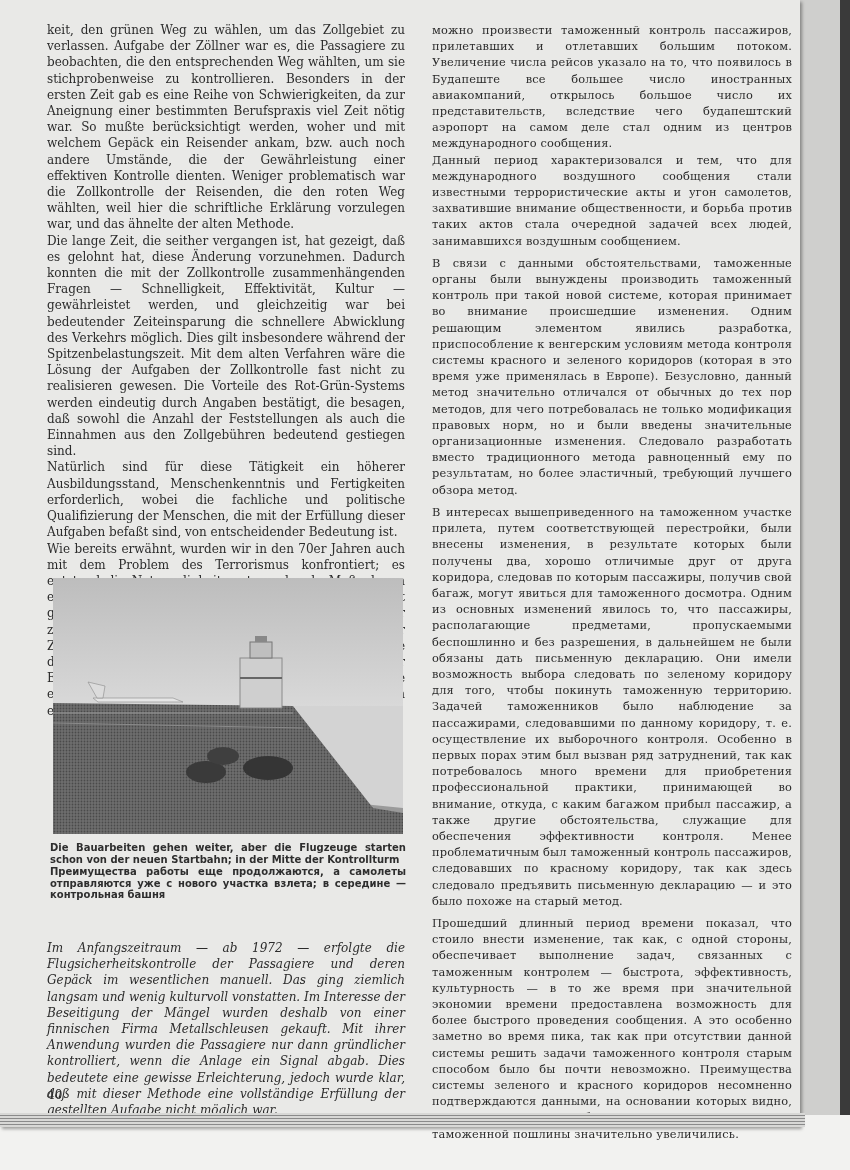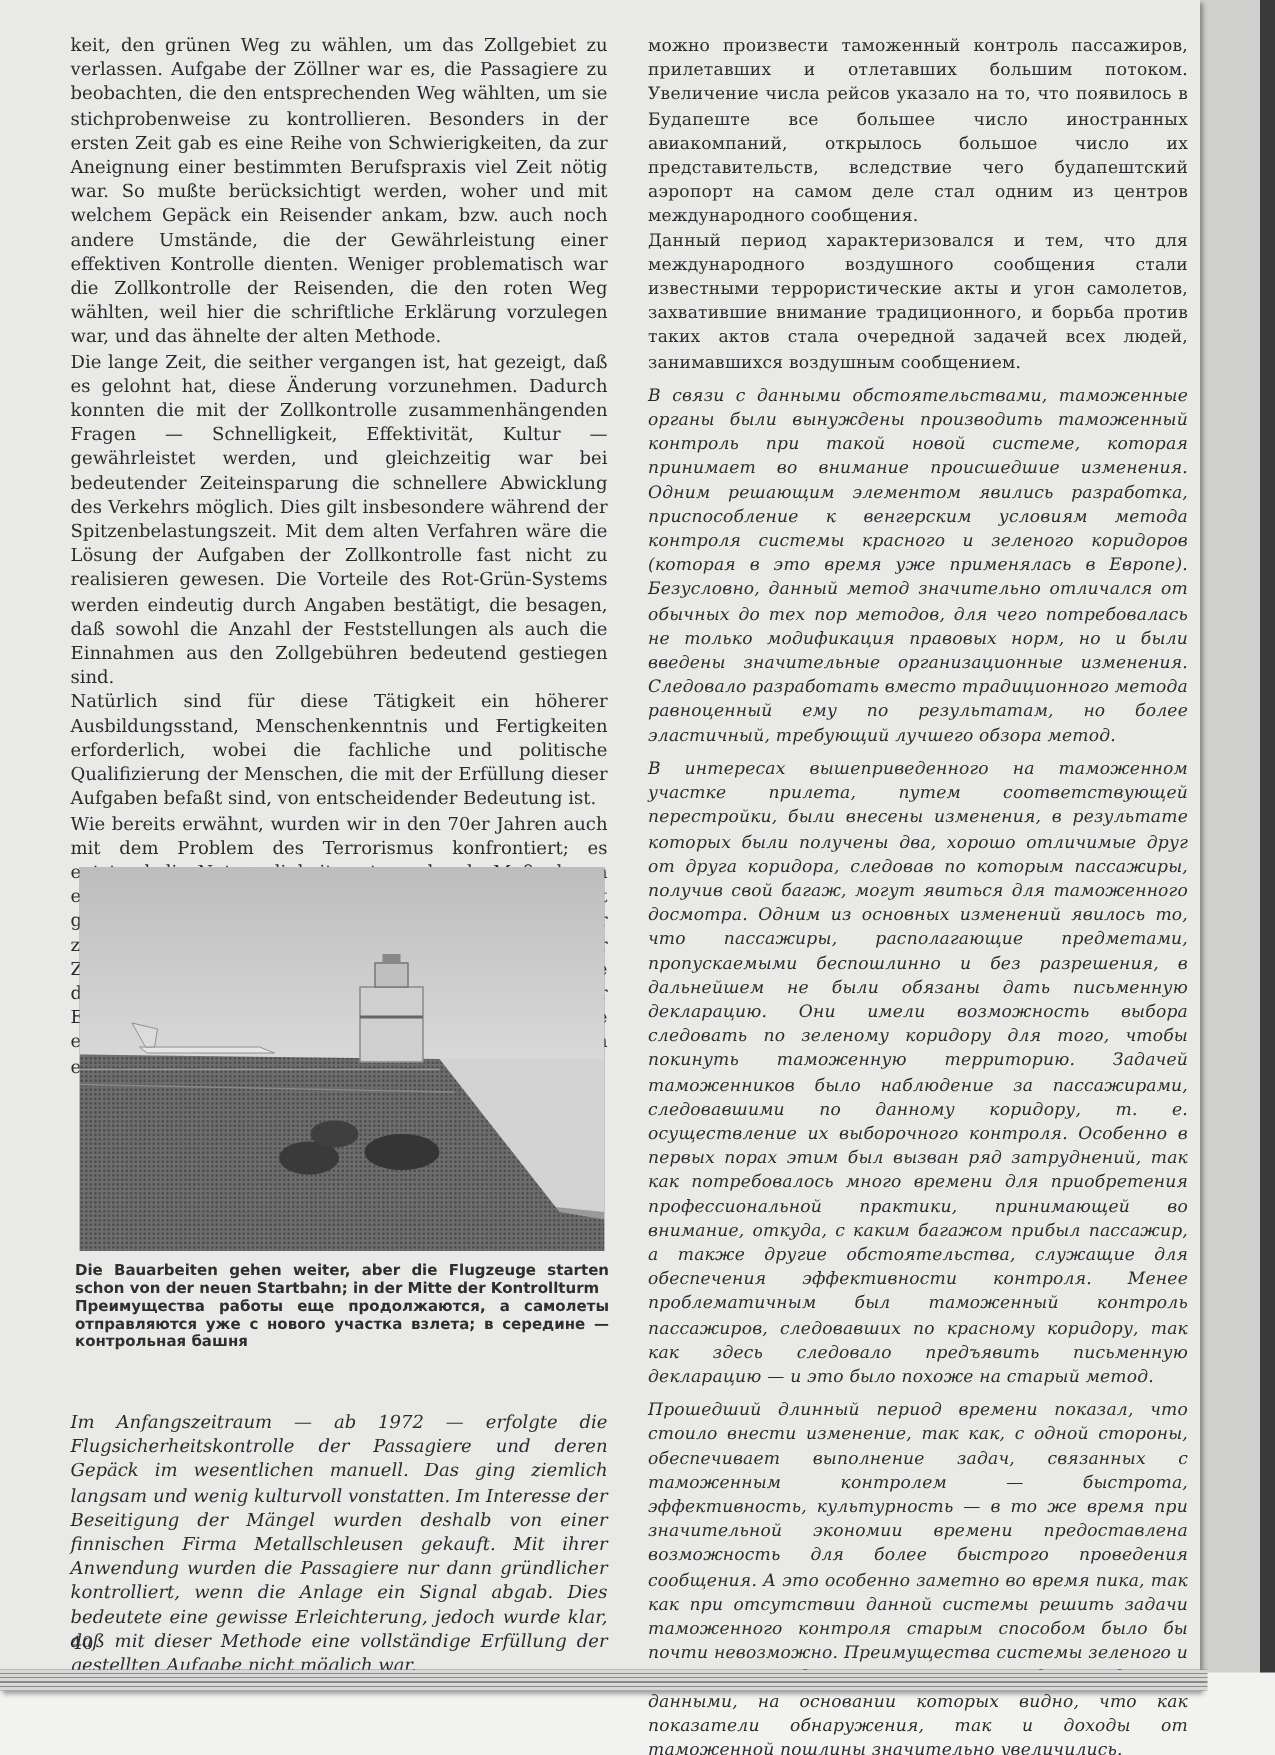--- a/index.html
+++ b/index.html
@@ -27,21 +27,21 @@
     }
     .col {
       position: absolute; color: #2b2b2b;
       font-size: 12px; line-height: 16.2px; text-align: justify;
       hyphens: manual;
     }
     .col p { margin: 0; text-indent: 0; }
     .col-de-top { left: 47px; top: 22px; width: 358px; }
     .col-de-bottom { left: 47px; top: 940px; width: 358px; font-style: italic; }
     .col-ru { left: 432px; top: 22px; width: 360px; font-size: 11.4px; letter-spacing: 0.15px; }
-    .col-ru p.gap { margin-top: 6px; font-style: italic; }
+    .col-ru p.gap { margin-top: 6px; }
     .photo {
       position: absolute; left: 53px; top: 578px; width: 350px; height: 256px;
       overflow: hidden; background: #9a9a9a;
     }
     .photo svg { display: block; }
     .caption {
       position: absolute; left: 50px; width: 356px;
       font-family: "DejaVu Sans", sans-serif; font-weight: bold;
       font-size: 10px; line-height: 11.5px; color: #2e2e2e; text-align: justify;
     }
@@ -105,21 +105,21 @@
   <div class="caption caption-ru">Преимущества работы еще продолжаются, а самолеты отправляются уже с нового участка взлета; в середине — контрольная башня</div>
 
   <div class="col col-de-bottom">
     <p>Im Anfangszeitraum — ab 1972 — erfolgte die Flugsicherheitskontrolle der Passagiere und deren Gepäck im wesentlichen manuell. Das ging ziemlich langsam und wenig kulturvoll vonstatten. Im Interesse der Beseitigung der Mängel wurden deshalb von einer finnischen Firma Metallschleusen gekauft. Mit ihrer Anwendung wurden die Passagiere nur dann gründlicher kontrolliert, wenn die Anlage ein Signal abgab. Dies bedeutete eine gewisse Erleichterung, jedoch wurde klar, daß mit dieser Methode eine vollständige Erfüllung der gestellten Aufgabe nicht möglich war.</p>
   </div>
 
   <div class="page-number">40</div>
 
   <div class="col col-ru">
     <p>можно произвести таможенный контроль пассажиров, прилетавших и отлетавших большим потоком. Увеличение числа рейсов указало на то, что появилось в Будапеште все большее число иностранных авиакомпаний, открылось большое число их представительств, вследствие чего будапештский аэропорт на самом деле стал одним из центров международного сообщения.</p>
-    <p>Данный период характеризовался и тем, что для международного воздушного сообщения стали известными террористические акты и угон самолетов, захватившие внимание традиционного, и борьба против таких актов стала очередной задачей всех людей, занимавшихся воздушным сообщением.</p>
+    <p>Данный период характеризовался и тем, что для международного воздушного сообщения стали известными террористические акты и угон самолетов, захватившие внимание общественности, и борьба против таких актов стала очередной задачей всех людей, занимавшихся воздушным сообщением.</p>
     <p class="gap">В связи с данными обстоятельствами, таможенные органы были вынуждены производить таможенный контроль при такой новой системе, которая принимает во внимание происшедшие изменения. Одним решающим элементом явились разработка, приспособление к венгерским условиям метода контроля системы красного и зеленого коридоров (которая в это время уже применялась в Европе). Безусловно, данный метод значительно отличался от обычных до тех пор методов, для чего потребовалась не только модификация правовых норм, но и были введены значительные организационные изменения. Следовало разработать вместо традиционного метода равноценный ему по результатам, но более эластичный, требующий лучшего обзора метод.</p>
     <p class="gap">В интересах вышеприведенного на таможенном участке прилета, путем соответствующей перестройки, были внесены изменения, в результате которых были получены два, хорошо отличимые друг от друга коридора, следовав по которым пассажиры, получив свой багаж, могут явиться для таможенного досмотра. Одним из основных изменений явилось то, что пассажиры, располагающие предметами, пропускаемыми беспошлинно и без разрешения, в дальнейшем не были обязаны дать письменную декларацию. Они имели возможность выбора следовать по зеленому коридору для того, чтобы покинуть таможенную территорию. Задачей таможенников было наблюдение за пассажирами, следовавшими по данному коридору, т. е. осуществление их выборочного контроля. Особенно в первых порах этим был вызван ряд затруднений, так как потребовалось много времени для приобретения профессиональной практики, принимающей во внимание, откуда, с каким багажом прибыл пассажир, а также другие обстоятельства, служащие для обеспечения эффективности контроля. Менее проблематичным был таможенный контроль пассажиров, следовавших по красному коридору, так как здесь следовало предъявить письменную декларацию — и это было похоже на старый метод.</p>
     <p class="gap">Прошедший длинный период времени показал, что стоило внести изменение, так как, с одной стороны, обеспечивает выполнение задач, связанных с таможенным контролем — быстрота, эффективность, культурность — в то же время при значительной экономии времени предоставлена возможность для более быстрого проведения сообщения. А это особенно заметно во время пика, так как при отсутствии данной системы решить задачи таможенного контроля старым способом было бы почти невозможно. Преимущества системы зеленого и красного коридоров несомненно подтверждаются данными, на основании которых видно, что как показатели обнаружения, так и доходы от таможенной пошлины значительно увеличились.</p>
 
   </div>
 </div>
 
 <div class="page-stack"></div>
 
 </body></html>

